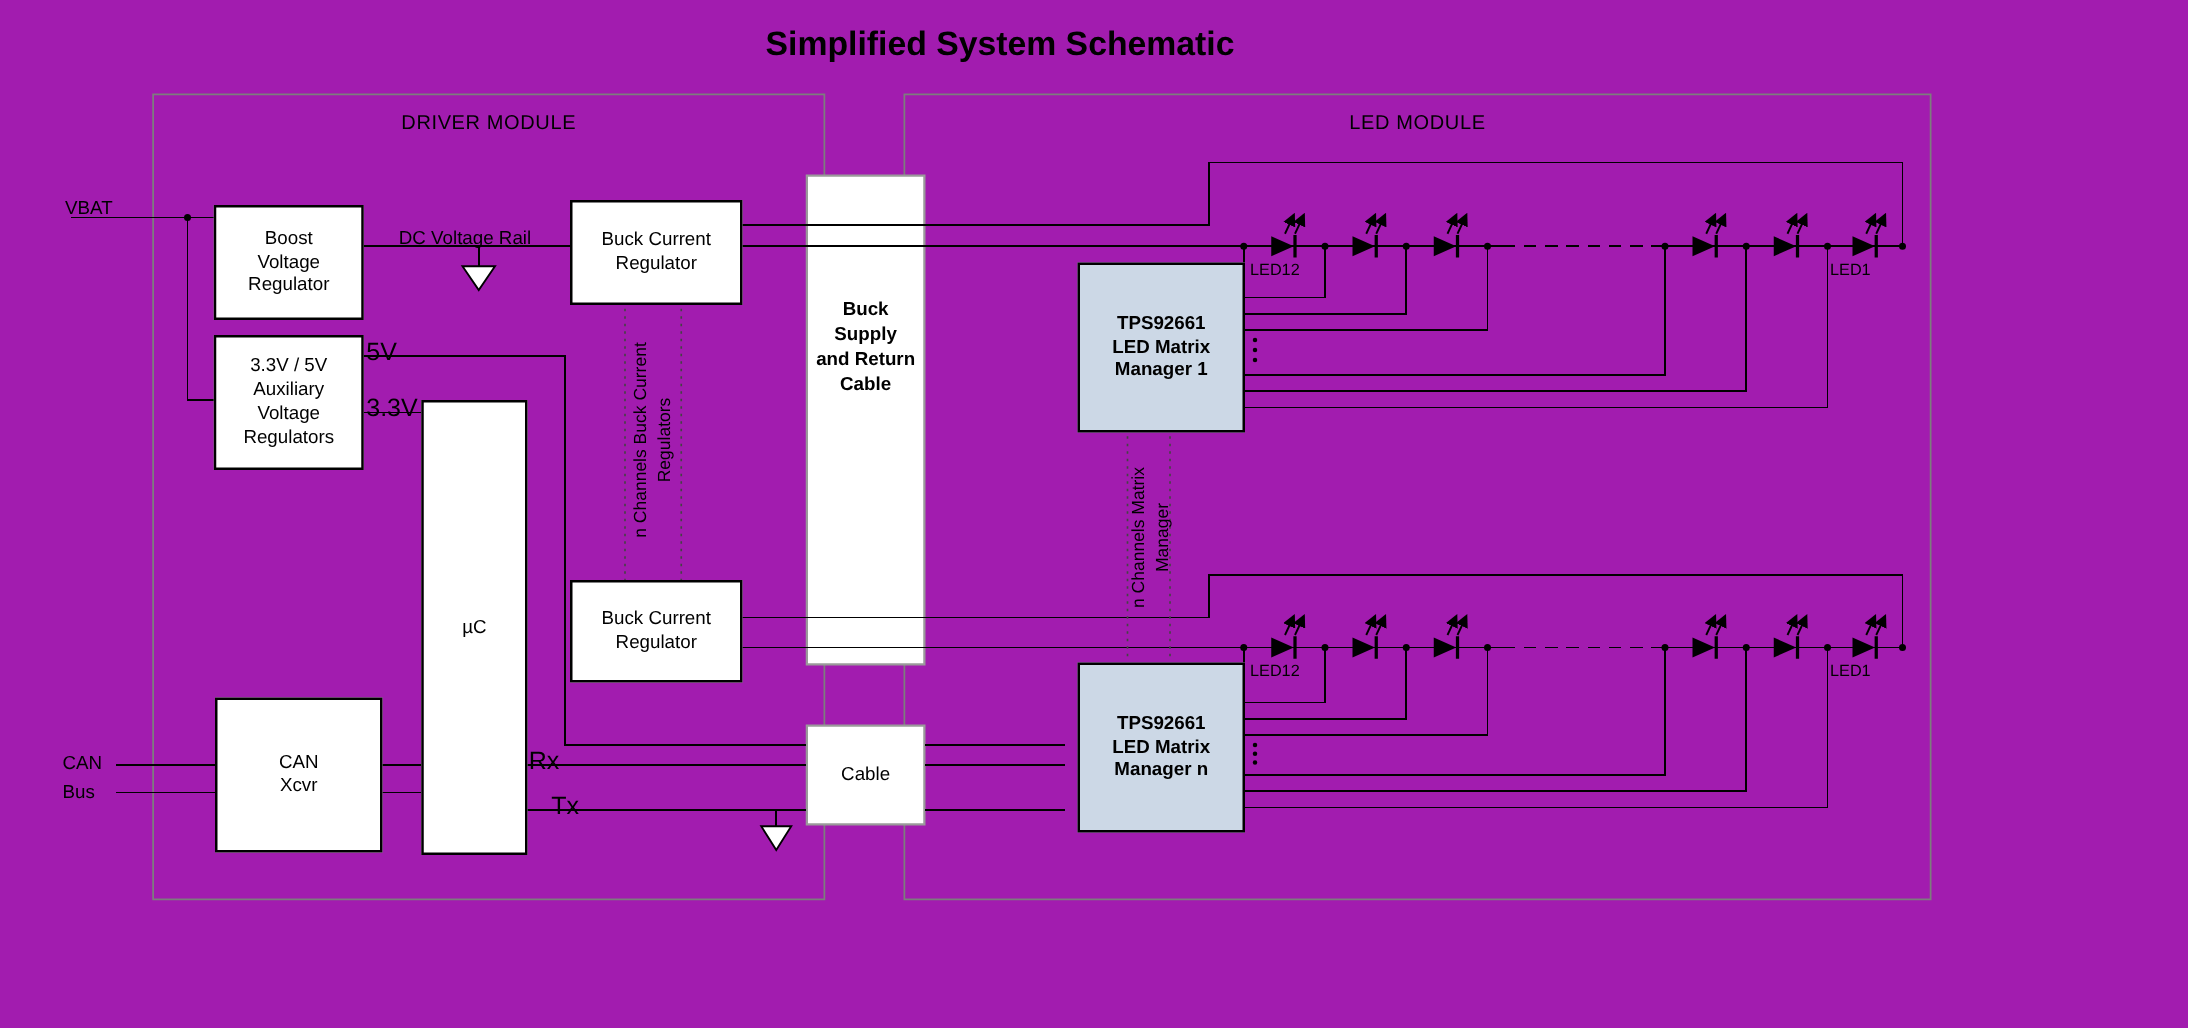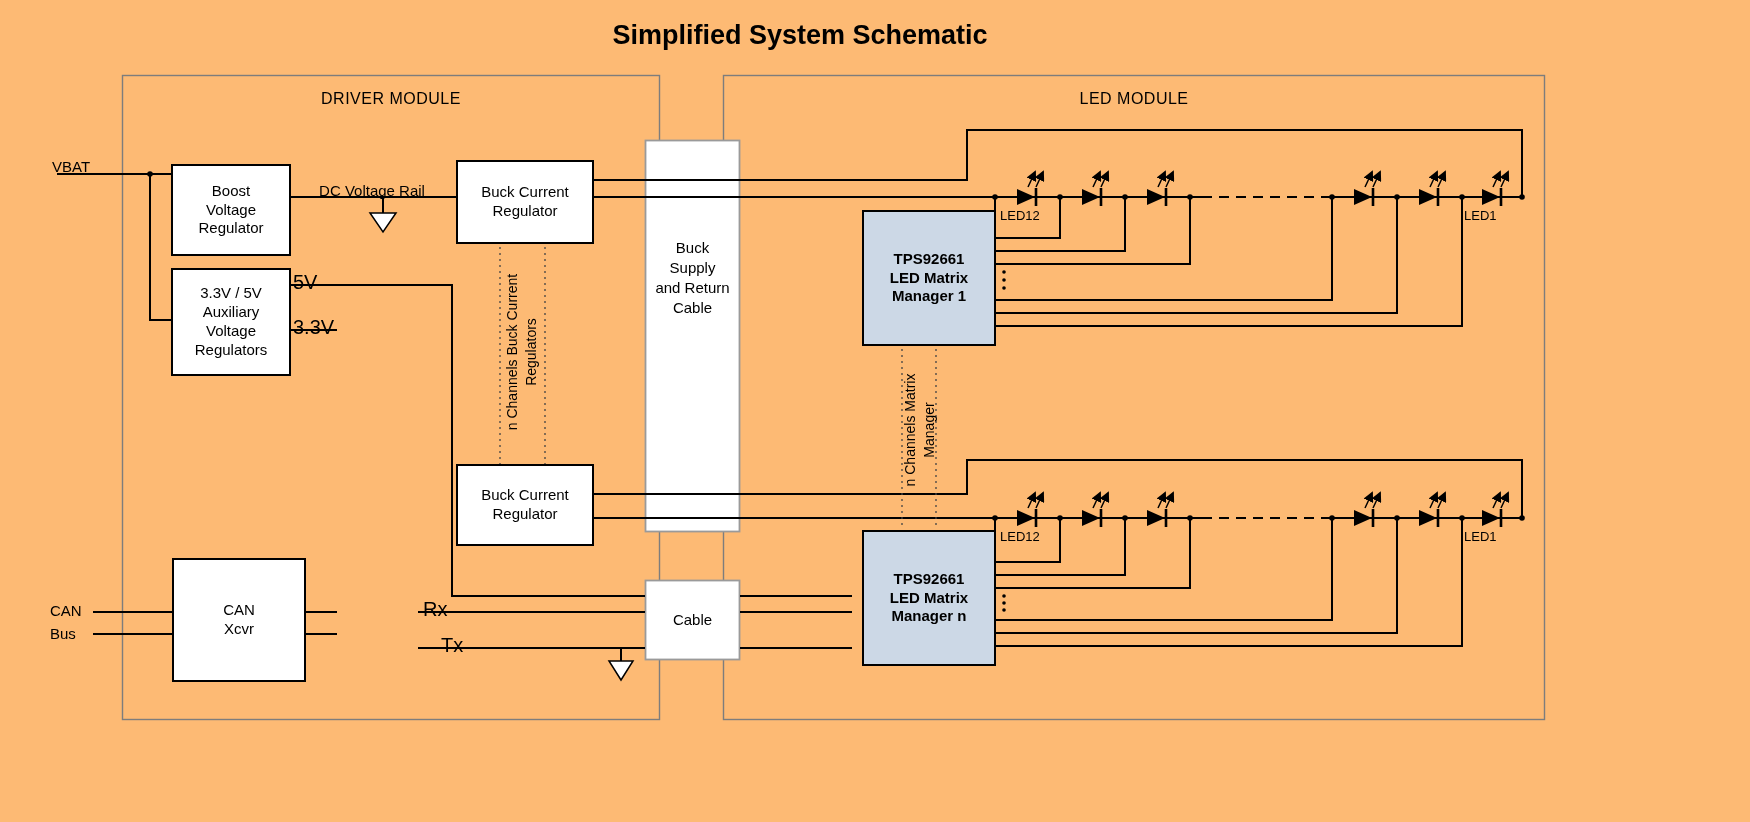--- a/index.html
+++ b/index.html
@@ -1,17 +1,17 @@
 <!DOCTYPE html>
 <html><head>
 <meta charset="utf-8">
 <style>
   html,body { margin:0; padding:0; background:#ffffff; }
   .canvas {
-    position:relative; width:1750px; height:822px; background:#fdba74;
+    position:relative; width:1750px; height:822px; background:#a21caf;
     font-family:"Liberation Sans", sans-serif; color:#000; overflow:hidden;
   }
   svg.layer { position:absolute; left:0; top:0; }
   .title {
     position:absolute; left:0; top:20px; width:1600px; text-align:center;
     font-size:27px; font-weight:bold;
   }
   .module-label {
     position:absolute; font-size:16px; letter-spacing:.5px; text-align:center; width:300px;
   }
@@ -181,37 +181,40 @@
 Regulators</span>
   </div>
   <div class="box" style="left:456px; top:160px; width:134px; height:80px;">
     <span>Buck Current
 Regulator</span>
   </div>
   <div class="box" style="left:456px; top:464px; width:134px; height:78px;">
     <span>Buck Current
 Regulator</span>
   </div>
+  <div class="box" style="left:337px; top:320px; width:81px; height:360px;">
+    <span>µC</span>
+  </div>
   <div class="box" style="left:172px; top:558px; width:130px; height:120px;">
     <span>CAN
 Xcvr</span>
   </div>
 
   <div class="box manager" style="left: 852px; top: 210px; width: 130px; height: 132px; background-color: rgb(204, 216, 230);">
     <span>TPS92661
 LED Matrix
 Manager 1</span>
   </div>
   <div class="box manager" style="left: 852px; top: 530px; width: 130px; height: 132px; background-color: rgb(204, 216, 230);">
     <span>TPS92661
 LED Matrix
 Manager n</span>
   </div>
 
-  <div class="cabletext" style="left:645px; top:140px; width:95px; height:276px;">Buck
+  <div class="cabletext" style="left:645px; top:140px; width:95px; height:276px;font-weight:bold;">Buck
 Supply
 and Return
 Cable</div>
   <div class="cabletext" style="left:645px; top:580px; width:95px; height:80px;">Cable</div>
 
   <div class="wlabel" style="left:52px; top:155px; font-size:15px;">VBAT</div>
   <div class="wlabel" style="left:291px; top:179px; width:162px; text-align:center; font-size:15px;">DC Voltage Rail</div>
   <div class="wlabel" style="left:293px; top:267px;">5V</div>
   <div class="wlabel" style="left:293px; top:312px;">3.3V</div>
   <div class="wlabel" style="left:423px; top:594px;">Rx</div>

